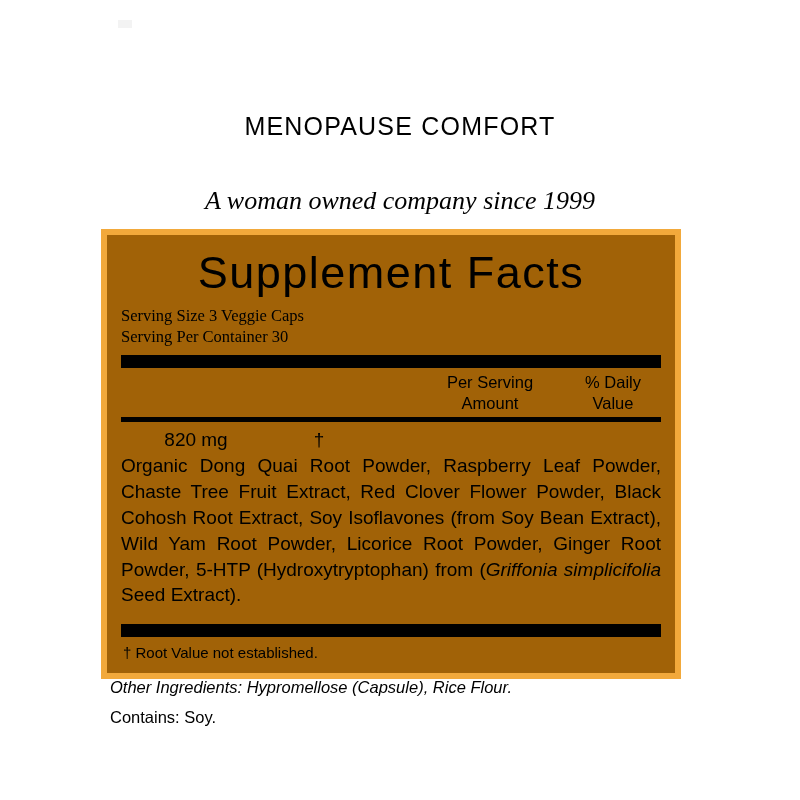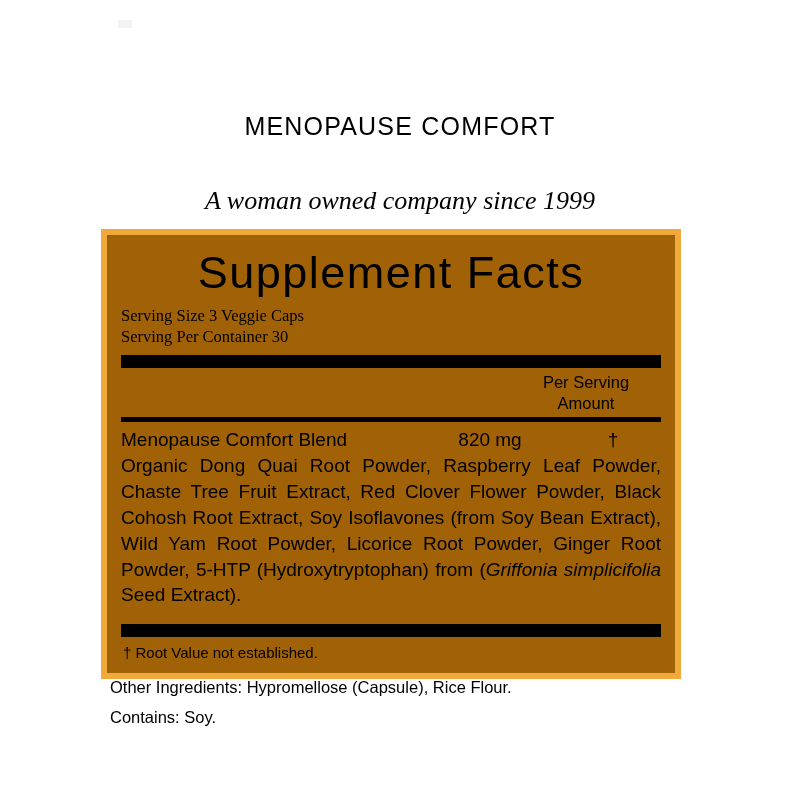--- a/index.html
+++ b/index.html
@@ -134,20 +134,21 @@
     font-size: 15px;
     padding: 7px 0 2px 2px;
     color: #000;
   }
   .other-ing {
     position: absolute;
     left: 110px;
     top: 678px;
     font-size: 16.5px;
     color: #000;
+    font-style: italic;
   }
   .contains {
     position: absolute;
     left: 110px;
     top: 708px;
     font-size: 16.5px;
     color: #000;
   }
   .corner-mark {
     position: absolute;
@@ -177,26 +178,29 @@
       <div class="serving-line">Serving Size 3 Veggie Caps</div>
       <div class="serving-line">Serving Per Container 30</div>
 
       <div class="rule-thick"></div>
 
       <div class="amount-row">
         <div class="amount-col">
           <div>Per Serving</div>
           <div>Amount</div>
         </div>
+        <div class="daily-col">
+          <div>% Daily</div>
+          <div>Value</div>
+        </div>
       </div>
 
       <div class="rule-med"></div>
 
       <div class="blend-row">
-        <div class="blend-name">Menopause Comfort Blend</div>
         <div class="blend-amount">820 mg</div>
         <div class="blend-dv">†</div>
       </div>
 
       <div class="ingredients"><span>Organic Dong Quai Root Powder, Raspberry Leaf Powder, Chaste Tree Fruit Extract, Red Clover Flower Powder, Black Cohosh Root Extract, Soy Isoflavones (from Soy Bean Extract), Wild Yam Root Powder, Licorice Root Powder, Ginger Root Powder, 5-HTP (Hydroxytryptophan) from (</span><i>Griffonia simplicifolia</i><span> Seed Extract).</span></div>
 
       <div class="rule-thick"></div>
 
       <div class="footnote">† Root Value not established.</div>
 

